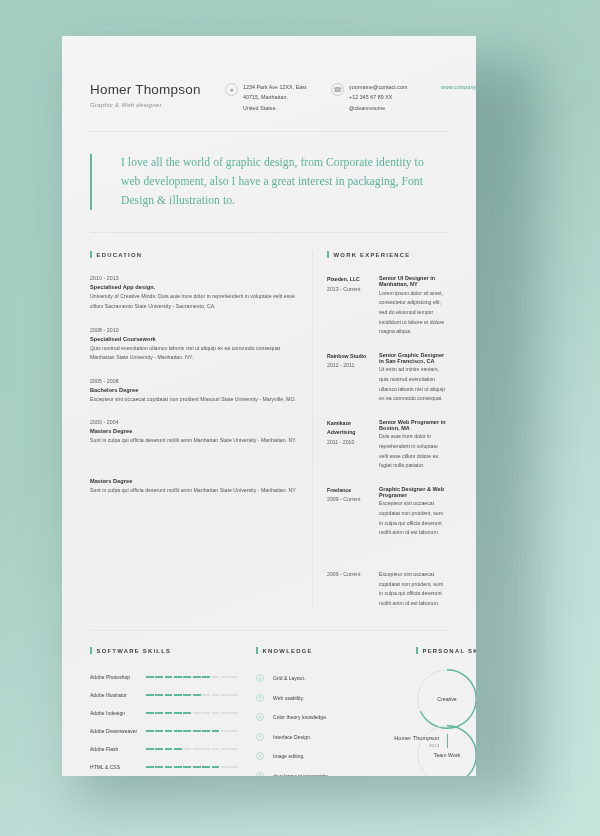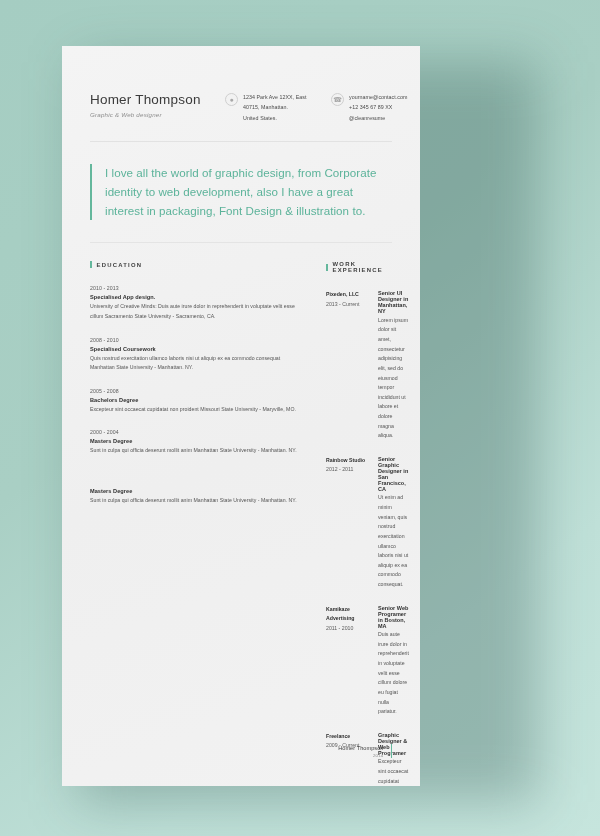--- a/index.html
+++ b/index.html
@@ -13,22 +13,22 @@
   .shadow-blob {
     position: absolute;
     left: 78px; top: 62px;
     width: 460px; height: 740px;
     background: rgba(40,80,72,0.30);
     filter: blur(26px);
     border-radius: 4px;
   }
   .page {
     position: absolute;
-    left: 62px; top: 46px;
-    width: 358px; height: 740px;
+    left: 62px; top: 36px;
+    width: 414px; height: 740px;
     background: #f2f2f2;
     background-image: linear-gradient(160deg,#f4f4f4 0%,#efefef 55%,#f2f2f2 100%);
     overflow: hidden;
   }
 
   
   .header { display: flex; align-items: flex-start; padding: 46px 28px 0 28px; }
   .name-block { width: 135px; flex: none; }
   .name { font-size: 13.5px; color: #3b3b3b; font-weight: 400; letter-spacing: .2px; }
   .role { font-size: 6.2px; color: #8d8d8d; font-style: italic; margin-top: 4px; letter-spacing: .2px; }
@@ -47,22 +47,22 @@
     margin-left: auto; font-size: 5.3px; color: #4aa98e;
     font-style: italic; padding-top: 2px; letter-spacing: .1px;
   }
 
   .rule { height: 1px; background: #e2e2e2; margin: 18px 28px 0 28px; }
 
   
   .quote-wrap { display: flex; padding: 22px 34px 0 28px; gap: 13px; }
   .quote-bar { width: 2px; background: #64b79c; flex: none; align-self: stretch; }
   .quote {
-    font-family: Liberation Sans, sans-serif;
-    font-size: 11.6px; line-height: 1.62; color: #5cb39a; letter-spacing: .05px;
+    font-family: Liberation Serif, serif;
+    font-size: 11.6px; line-height: 1.62; color: #5cb39a; letter-spacing: .05px; margin-left: 16px;
   }
 
   .rule2 { height: 1px; background: #e4e4e4; margin: 22px 28px 0 28px; }
 
   
   .sec-head { display: flex; align-items: center; gap: 5px; }
   .sec-tick { width: 1.5px; height: 7px; background: #64b79c; flex: none; }
   .sec-title {
     font-size: 5.9px; font-weight: bold; color: #3d3d3d;
     letter-spacing: 1.25px; text-transform: uppercase;

